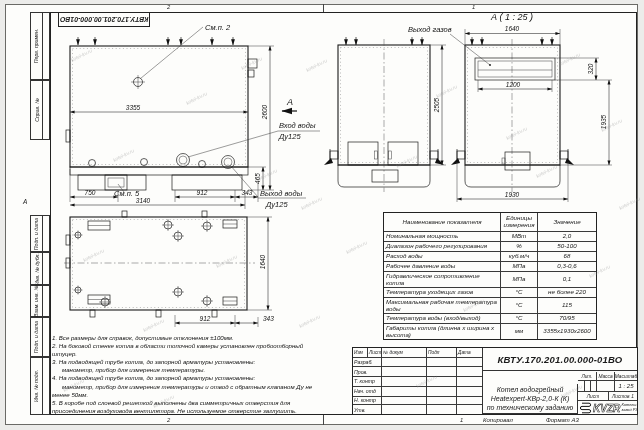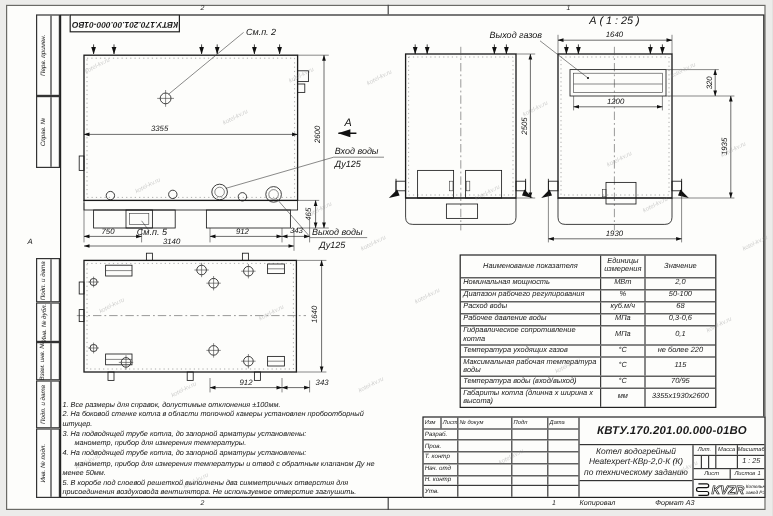--- a/index.html
+++ b/index.html
@@ -46,21 +46,21 @@
   .trow{display:grid;box-sizing:border-box;border-bottom:1px solid #3a3a3a;}
   .trow:last-child{border-bottom:none;}
   .trh{grid-template-columns:14px 14px 45px 30px 1fr;height:10px;font-size:4.8px;}
   .trb{grid-template-columns:28px 45px 30px 1fr;font-size:5.2px;}
   .tcell{border-left:1px solid #3a3a3a;display:flex;align-items:center;padding-left:1px;
          overflow:hidden;white-space:nowrap;box-sizing:border-box;}
   .tcell:first-child{border-left:none;}
   .tb-right{flex:1;display:flex;flex-direction:column;}
   .tb-doc{height:23px;border-bottom:1px solid #333;display:flex;align-items:center;justify-content:center;
           font-weight:bold;font-size:9.5px;letter-spacing:.2px;box-sizing:border-box;}
-  .tb-bottom{flex:1;display:flex;}
+  .tb-bottom{flex:1;display:flex;align-items:flex-end;}
   .tb-name{width:95px;border-right:1px solid #333;box-sizing:border-box;display:flex;flex-direction:column;}
   .tb-name-main{height:30px;border-bottom:1px solid #333;box-sizing:border-box;display:flex;
                 flex-direction:column;align-items:center;justify-content:center;font-size:7px;
                 line-height:1.3;text-align:center;white-space:nowrap;}
   .tb-rb{flex:1;display:flex;flex-direction:column;}
   .rbrow{display:grid;border-bottom:1px solid #3a3a3a;box-sizing:border-box;}
   .rb1{grid-template-columns:18px 18px 1fr;height:9px;font-size:4.8px;}
   .rb2{grid-template-columns:6px 6px 6px 18px 1fr;height:11px;font-size:6px;}
   .rb3{grid-template-columns:30px 1fr;height:9px;font-size:4.8px;}
   .rbc{border-left:1px solid #3a3a3a;display:flex;align-items:center;justify-content:center;

